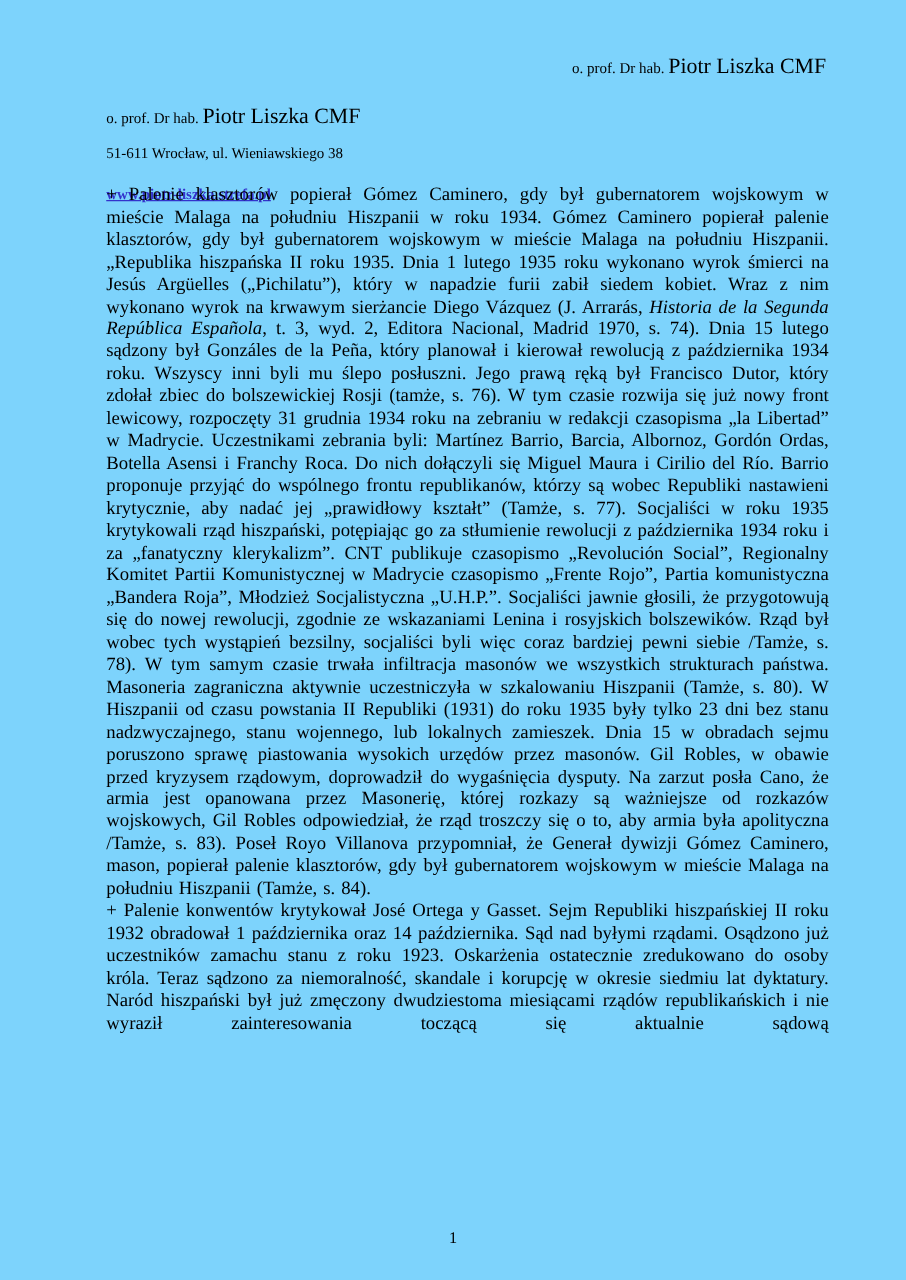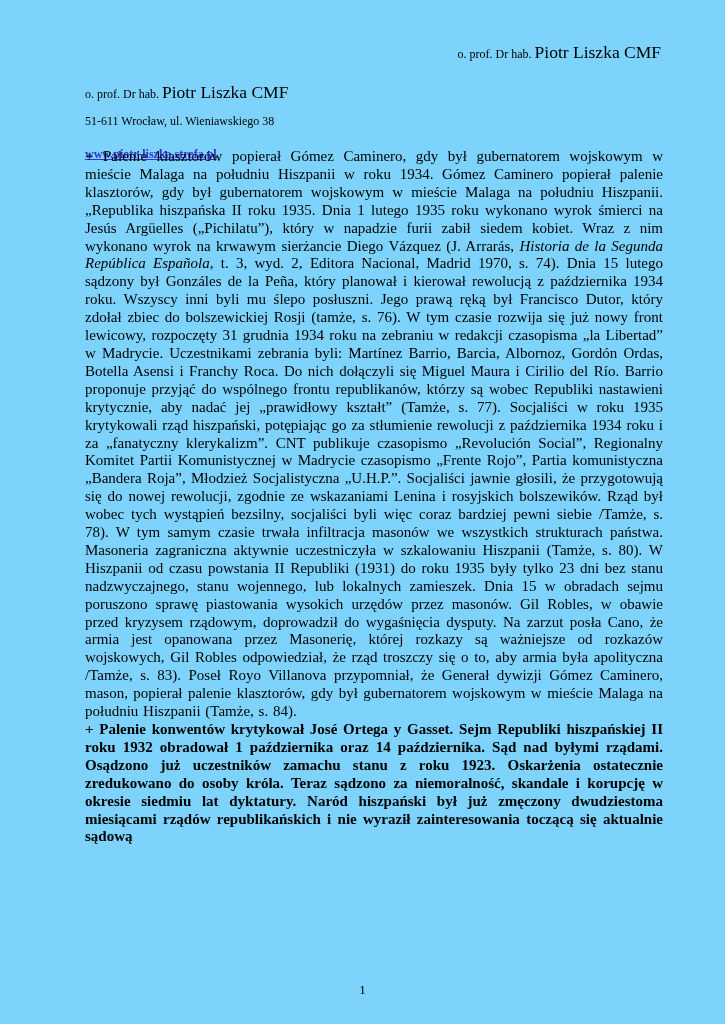--- a/index.html
+++ b/index.html
@@ -45,21 +45,21 @@
     width: 578px;
   }
   .para {
     margin: 0;
     font-size: 15px;
     line-height: 17.9px;
     text-align: justify;
     word-spacing: 1px;
   }
   .para em { font-style: italic; }
-  .para-continues { text-align-last: justify; font-weight: bold; }
+  .para-continues { text-align-last: justify; }
   .footer-pagenum {
     position: absolute;
     bottom: 26px;
     left: 0;
     width: 100%;
     text-align: center;
     font-size: 13px;
   }
 </style>
 </head>

